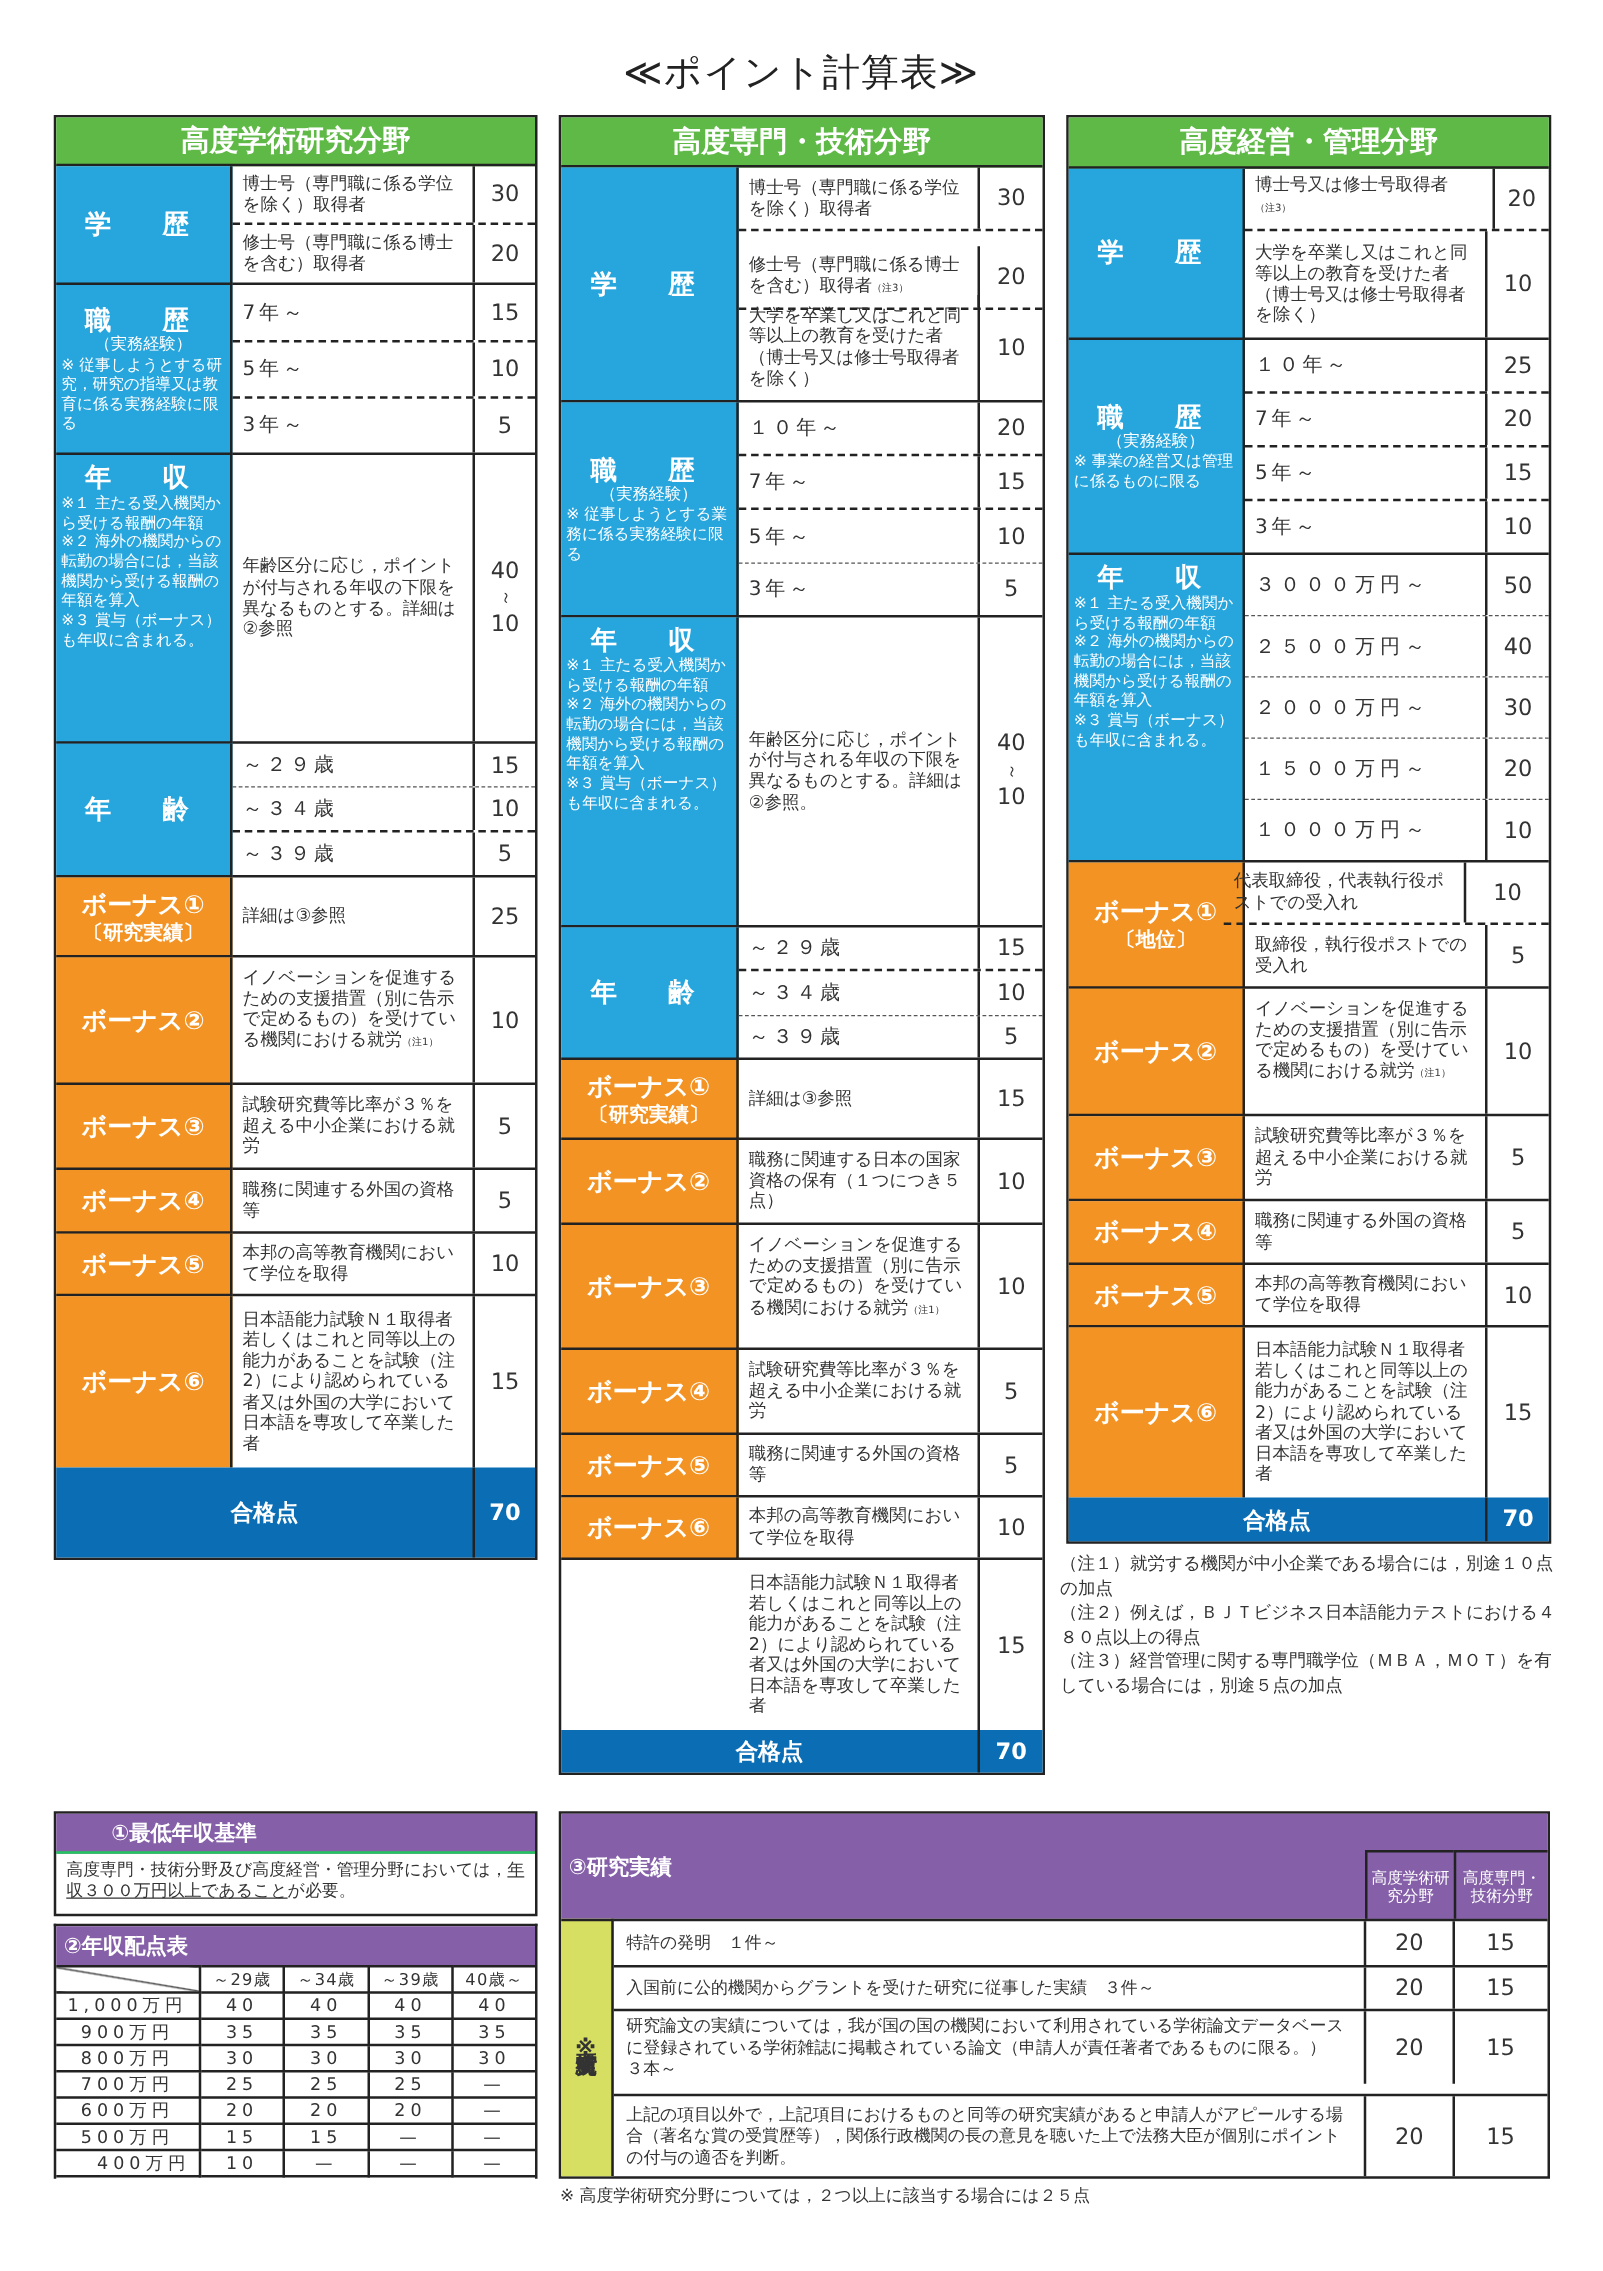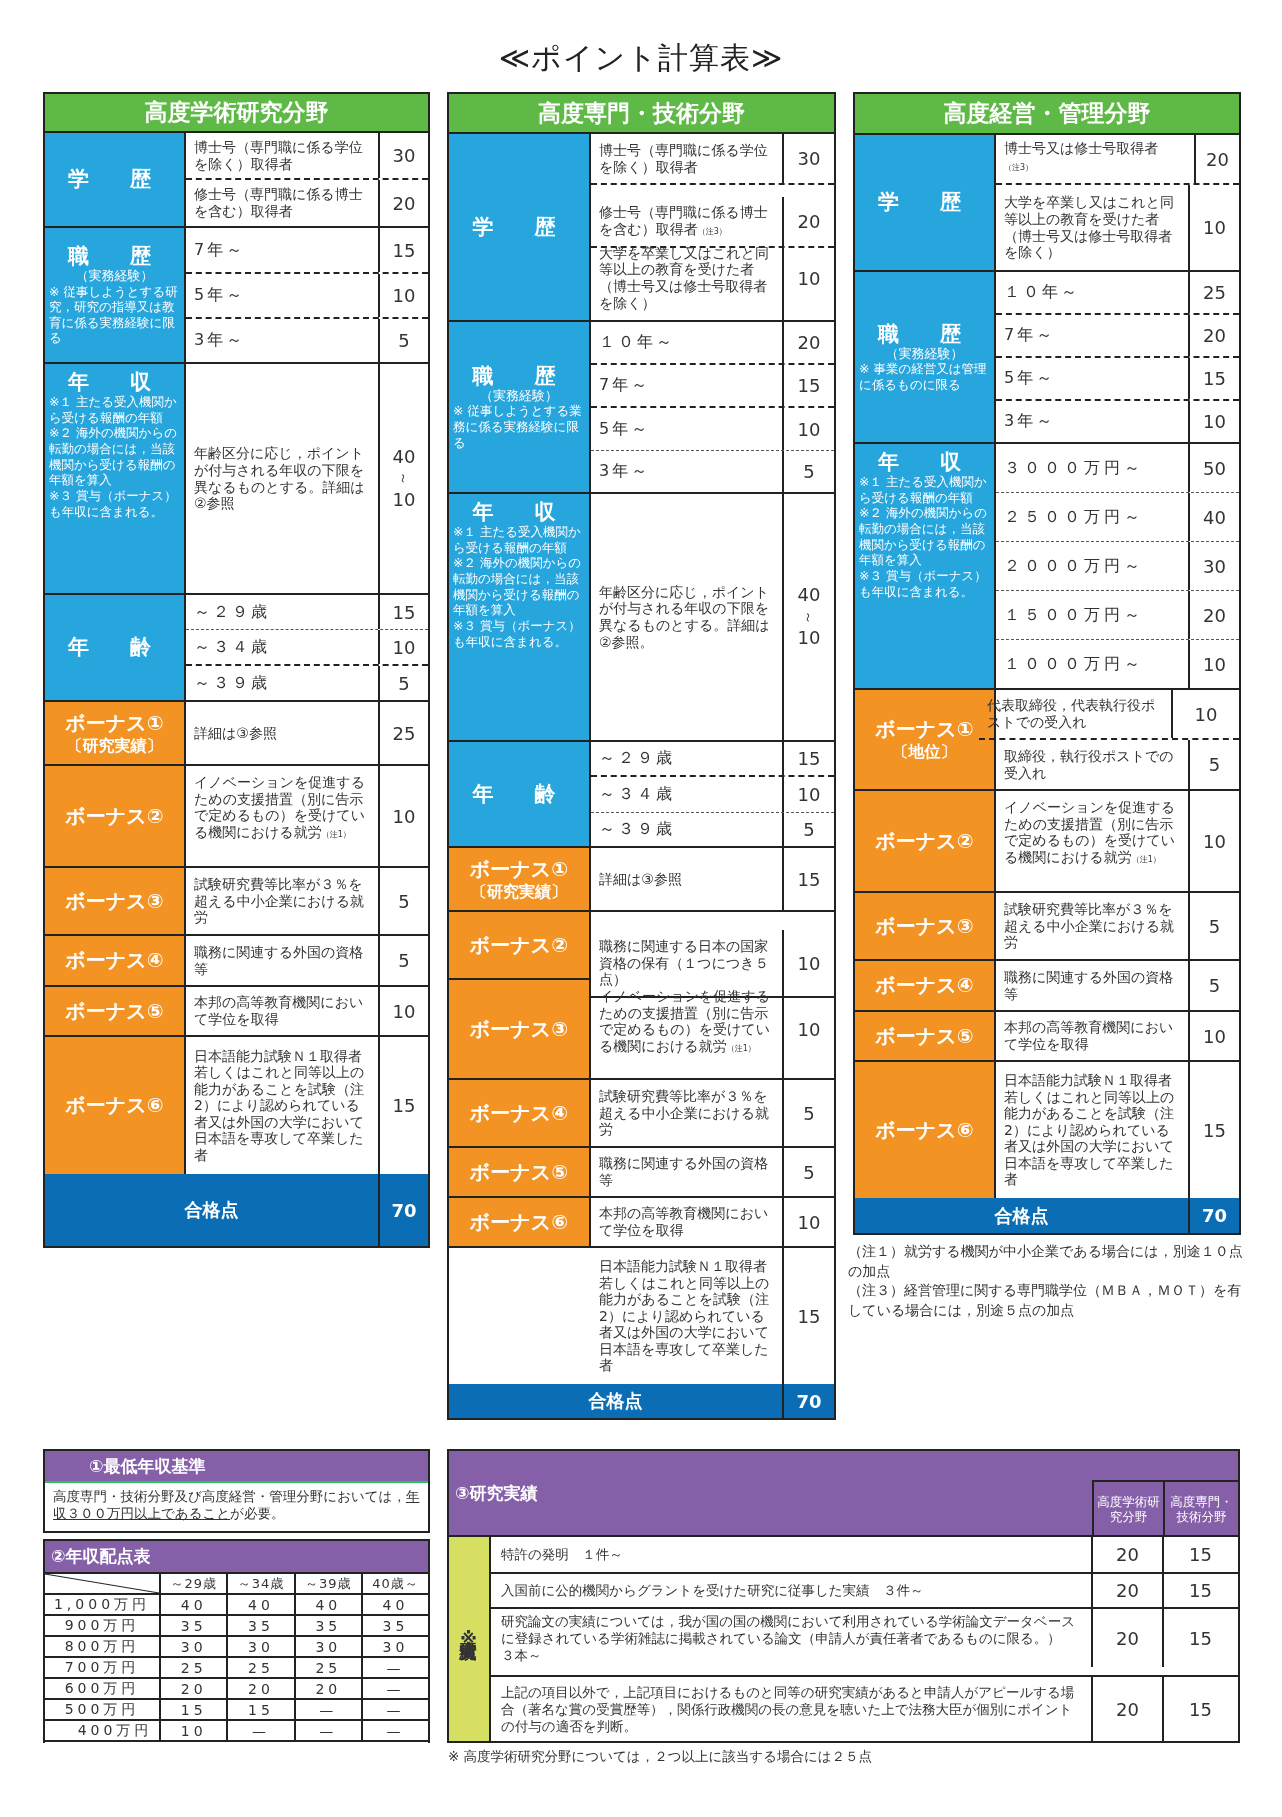--- a/index.html
+++ b/index.html
@@ -253,21 +253,21 @@
     <div class="bonus" style="font-size:16px;">〔研究実績〕</div>
   </div>
   <div class="row solid" style="left:142px; top:754px; right:0; height:64px;">
     <div class="desc" style="width:193px;">詳細は③参照</div>
     <div class="pts">15</div>
   </div>
 
   <div class="cat orange" style="left:0; top:818px; width:142px; height:68px;">
     <div class="bonus">ボーナス②</div>
   </div>
-  <div class="row solid" style="left:142px; top:836px; right:0; height:68px;">
+  <div class="row solid" style="left:142px; top:818px; right:0; height:68px;">
     <div class="desc" style="width:193px;">職務に関連する日本の国家資格の保有（１つにつき５点）</div>
     <div class="pts">10</div>
   </div>
 
   <div class="cat orange" style="left:0; top:886px; width:142px; height:100px;">
     <div class="bonus">ボーナス③</div>
   </div>
   <div class="row solid" style="left:142px; top:886px; right:0; height:100px;">
     <div class="desc" style="width:193px; display:block; padding-top:8px;"><span>イノベーションを促進するための支援措置（別に告示で定めるもの）を受けている機関における就労</span><span class="small-note">（注1）</span></div>
     <div class="pts">10</div>
@@ -426,20 +426,21 @@
   </div>
 
   <div class="pass" style="top:1104px; height:35px;">
     <div class="lbl" style="width:335px;">合格点</div>
     <div class="val">70</div>
   </div>
 </div>
 
 <div class="notes">
   <div>（注１）就労する機関が中小企業である場合には，別途１０点の加点</div>
+  <div>（注２）例えば，ＢＪＴビジネス日本語能力テストにおける４８０点以上の得点</div>
   <div>（注３）経営管理に関する専門職学位（ＭＢＡ，ＭＯＴ）を有している場合には，別途５点の加点</div>
 </div>
 
 <div class="box" style="left:43px; top:1449px; width:387px; height:84px;">
   <div class="purple-head" style="height:32px; border-bottom:2px solid #22c55e;padding-left:44px;">①最低年収基準</div>
   <div class="box1-body">
     <span>高度専門・技術分野及び高度経営・管理分野においては，</span><u>年収３００万円以上であること</u><span>が必要。</span>
   </div>
 </div>
 

